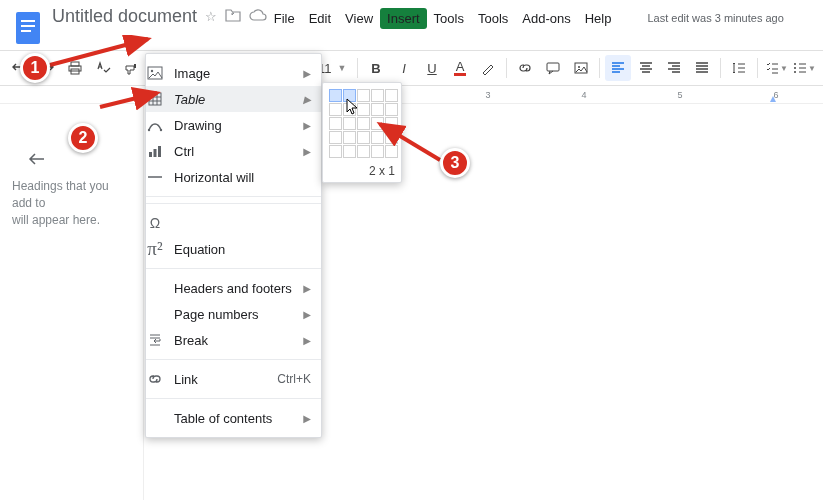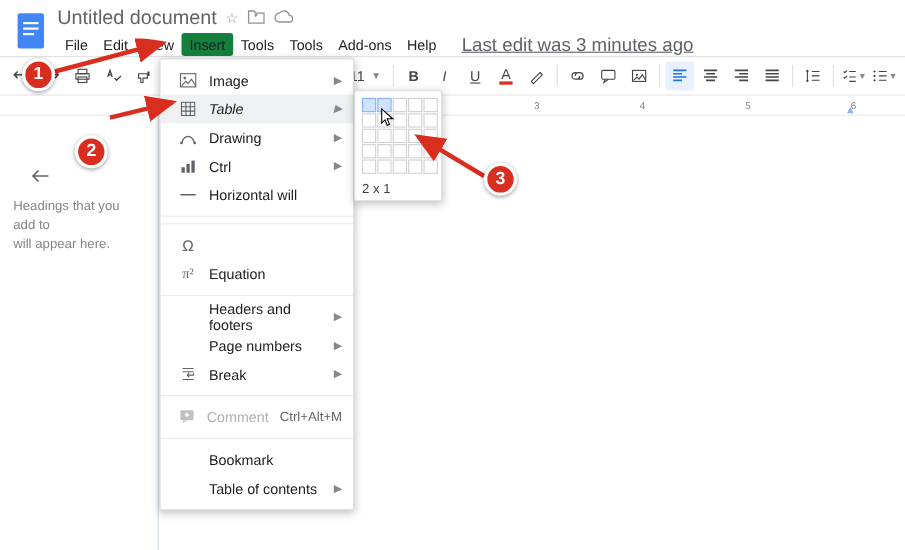--- a/index.html
+++ b/index.html
@@ -2,29 +2,29 @@
 <html><head>
 <meta charset="utf-8">
 <style>
   * { box-sizing: border-box; margin: 0; padding: 0; }
   body { font-family: Arial, "Helvetica Neue", sans-serif; font-size: 13px; color: #5f6368; background: #fff; width: 823px; height: 500px; overflow: hidden; position: relative; }
   
   
   .titlebar { display: flex; align-items: flex-start; padding: 6px 10px 0 10px; }
   .doc-icon { width: 36px; height: 44px; display: flex; align-items: center; justify-content: center; margin-right: 6px; }
   .doc-icon svg { width: 28px; height: 36px; }
-  .title-col { display: flex; flex-direction: column; }
+  .title-col { display: flex; flex-direction: row; }
   .title-row { display: flex; align-items: center; gap: 8px; padding-bottom: 2px; }
   .doc-title { font-size: 18px; color: #5f6368; letter-spacing: 0; }
   .title-icon { color: #5f6368; opacity: .7; }
   
   .menubar { display: flex; align-items: center; gap: 0; font-size: 13px; color: #202124; padding-top: 1px; }
   .menubar .item { padding: 3px 7px; border-radius: 3px; cursor: pointer; text-align: center; }
   .menubar .item.active { background: #15803d; }
-  .last-edit { color: #5f6368; text-decoration: underline; margin-left: 16px; font-size: 17px; cursor: pointer; }
+  .last-edit { color: #5f6368; margin-left: 29px; font-size: 11px; cursor: pointer; }
   
   
   .toolbar { height: 36px; border-top: 1px solid #e0e0e0; border-bottom: 1px solid #e0e0e0; display: flex; align-items: center; padding: 0 6px; gap: 2px; background: #fff; }
   .tb-btn { width: 26px; height: 26px; display: flex; align-items: center; justify-content: center; border-radius: 3px; cursor: pointer; color: #444; }
   .tb-sep { width: 1px; height: 20px; background: #e0e0e0; margin: 0 3px; }
   .tb-select { height: 26px; display: flex; align-items: center; padding: 0 4px 0 8px; gap: 6px; cursor: pointer; font-size: 13px; color: #444; }
   .tb-select .dd { font-size: 9px; color: #888; }
   .tb-size { width: 42px; }
   .tb-btn.active { background: #e8f0fe; color: #1a73e8; }
   
@@ -36,36 +36,36 @@
   
   
   .doc-area { display: flex; height: calc(500px - 50px - 36px - 18px); background: #0c4a6e; }
   .outline-pane { width: 144px; background: #fff; border-right: 1px solid #eee; padding: 74px 12px 0 12px; position: relative; }
   .outline-back { position: absolute; left: 28px; top: 48px; color: #5f6368; }
   .outline-text { font-size: 12px; color: #80868b; line-height: 1.4; }
   .page { flex: 1; background: #fff; margin: 0; position: relative; }
   
   
   .dropdown { position: absolute; left: 145px; top: 53px; width: 177px; background: #fff; border: 1px solid #dadce0; border-radius: 2px; box-shadow: 0 2px 8px rgba(0,0,0,.25); padding: 6px 0; z-index: 50; }
-  .dd-item { display: flex; align-items: center; height: 26px; padding: 0 10px 0 16px; cursor: pointer; font-size: 13px; color: #202124; gap: 10px; position: relative; }
+  .dd-item { display: flex; align-items: center; height: 26px; padding: 0 10px 0 0; cursor: pointer; font-size: 13px; color: #202124; gap: 10px; position: relative; }
   .dd-item .dd-icon { width: 18px; display: flex; justify-content: center; color: #5f6368; font-size: 14px; }
   .dd-item .dd-label { flex: 1; }
   .dd-item .dd-sub { font-size: 10px; color: #888; }
   .dd-item .dd-shortcut { font-size: 12px; color: #5f6368; }
   .dd-item.highlight { background: #eef0f2; font-style: italic; }
   .dd-item.disabled { color: #b0b0b0; }
   .dd-item.disabled .dd-icon { color: #c0c0c0; }
   .dd-sep { height: 1px; background: #e8eaed; margin: 6px 0; }
   
   
   .table-sub { position: absolute; left: 322px; top: 82px; width: 80px; background: #fff; border: 1px solid #dadce0; border-radius: 2px; box-shadow: 0 2px 8px rgba(0,0,0,.25); padding: 6px 6px 4px 6px; z-index: 60; }
   .grid { display: grid; grid-template-columns: repeat(5, 13px); grid-template-rows: repeat(5, 13px); gap: 1px; }
   .cell { width: 13px; height: 13px; border: 1px solid #d0d0d0; background: #fff; }
   .cell.sel { background: #cfe2ff; border-color: #8ab4f8; }
-  .grid-label { text-align: left; margin-top: 6px; font-size: 12px; color: #444; }
+  .grid-label { text-align: right; margin-top: 6px; font-size: 12px; color: #444; }
   
   
   .callout { position: absolute; width: 30px; height: 30px; border-radius: 50%; background: #d92d20; border: 3px solid #fff; box-shadow: 0 1px 4px rgba(0,0,0,.4); color: #fff; font-weight: bold; font-size: 16px; display: flex; align-items: center; justify-content: center; z-index: 100; }
   .arrow { position: absolute; z-index: 90; pointer-events: none; }
   
   .cursor-img { position: absolute; left: 346px; top: 98px; z-index: 70; font-size: 14px; }
 </style>
 </head>
 <body>
 
@@ -313,21 +313,21 @@
     </div>
     <div class="dd-sep"></div>
     <div class="dd-sep"></div>
     <div class="dd-item">
       <span class="dd-icon">
         <span style="font-size:14px">Ω</span>
       </span>
     </div>
     <div class="dd-item">
       <span class="dd-icon">
-        <span style="font-family:serif;font-size:13px">π²</span>
+        <span style="font-family:serif;font-size:19px">π²</span>
       </span>
       <span class="dd-label">Equation</span>
     </div>
     <div class="dd-sep"></div>
     <div class="dd-item">
       <span class="dd-icon"></span>
       <span class="dd-label">Headers and footers</span>
       <span class="dd-sub">▶</span>
     </div>
     <div class="dd-item">
@@ -338,36 +338,30 @@
     <div class="dd-item">
       <span class="dd-icon">
         <svg width="14" height="14" viewBox="0 0 14 14">
           <path d="M2 2h10M2 5h10M2 12h10M6 8h6v-2M6 8l2-2M6 8l2 2" fill="none" stroke="#5f6368"></path>
         </svg>
       </span>
       <span class="dd-label">Break</span>
       <span class="dd-sub">▶</span>
     </div>
     <div class="dd-sep"></div>
-    <div class="dd-item disabled">
-      <span class="dd-icon">
-        <svg width="14" height="14" viewBox="0 0 14 14">
-          <rect x="1" y="1" width="12" height="9" rx="1" fill="#c0c0c0"></rect>
-          <path d="M4 10l-1 3 4-3" fill="#c0c0c0"></path>
-          <path d="M7 3v4M5 5h4" stroke="#fff" stroke-width="1.3"></path>
-        </svg>
-      </span>
-      <span class="dd-label">Comment</span>
-      <span class="dd-shortcut">Ctrl+Alt+M</span>
+    <div class="dd-item">
+      <span class="dd-icon">
+        <svg width="16" height="12" viewBox="0 0 16 12">
+          <path d="M6 6a3 3 0 013-3h1a3 3 0 010 6h-1M10 6a3 3 0 01-3 3H6a3 3 0 010-6h1" fill="none" stroke="#5f6368" stroke-width="1.3"></path>
+        </svg>
+      </span>
+      <span class="dd-label">Link</span>
+      <span class="dd-shortcut">Ctrl+K</span>
     </div>
     <div class="dd-sep"></div>
-    <div class="dd-item">
-      <span class="dd-icon"></span>
-      <span class="dd-label">Bookmark</span>
-    </div>
     <div class="dd-item">
       <span class="dd-icon"></span>
       <span class="dd-label">Table of contents</span>
       <span class="dd-sub">▶</span>
     </div>
   </div>
 
 <div class="table-sub">
   <div class="grid" id="grid-container">
       <div class="cell sel"></div>

